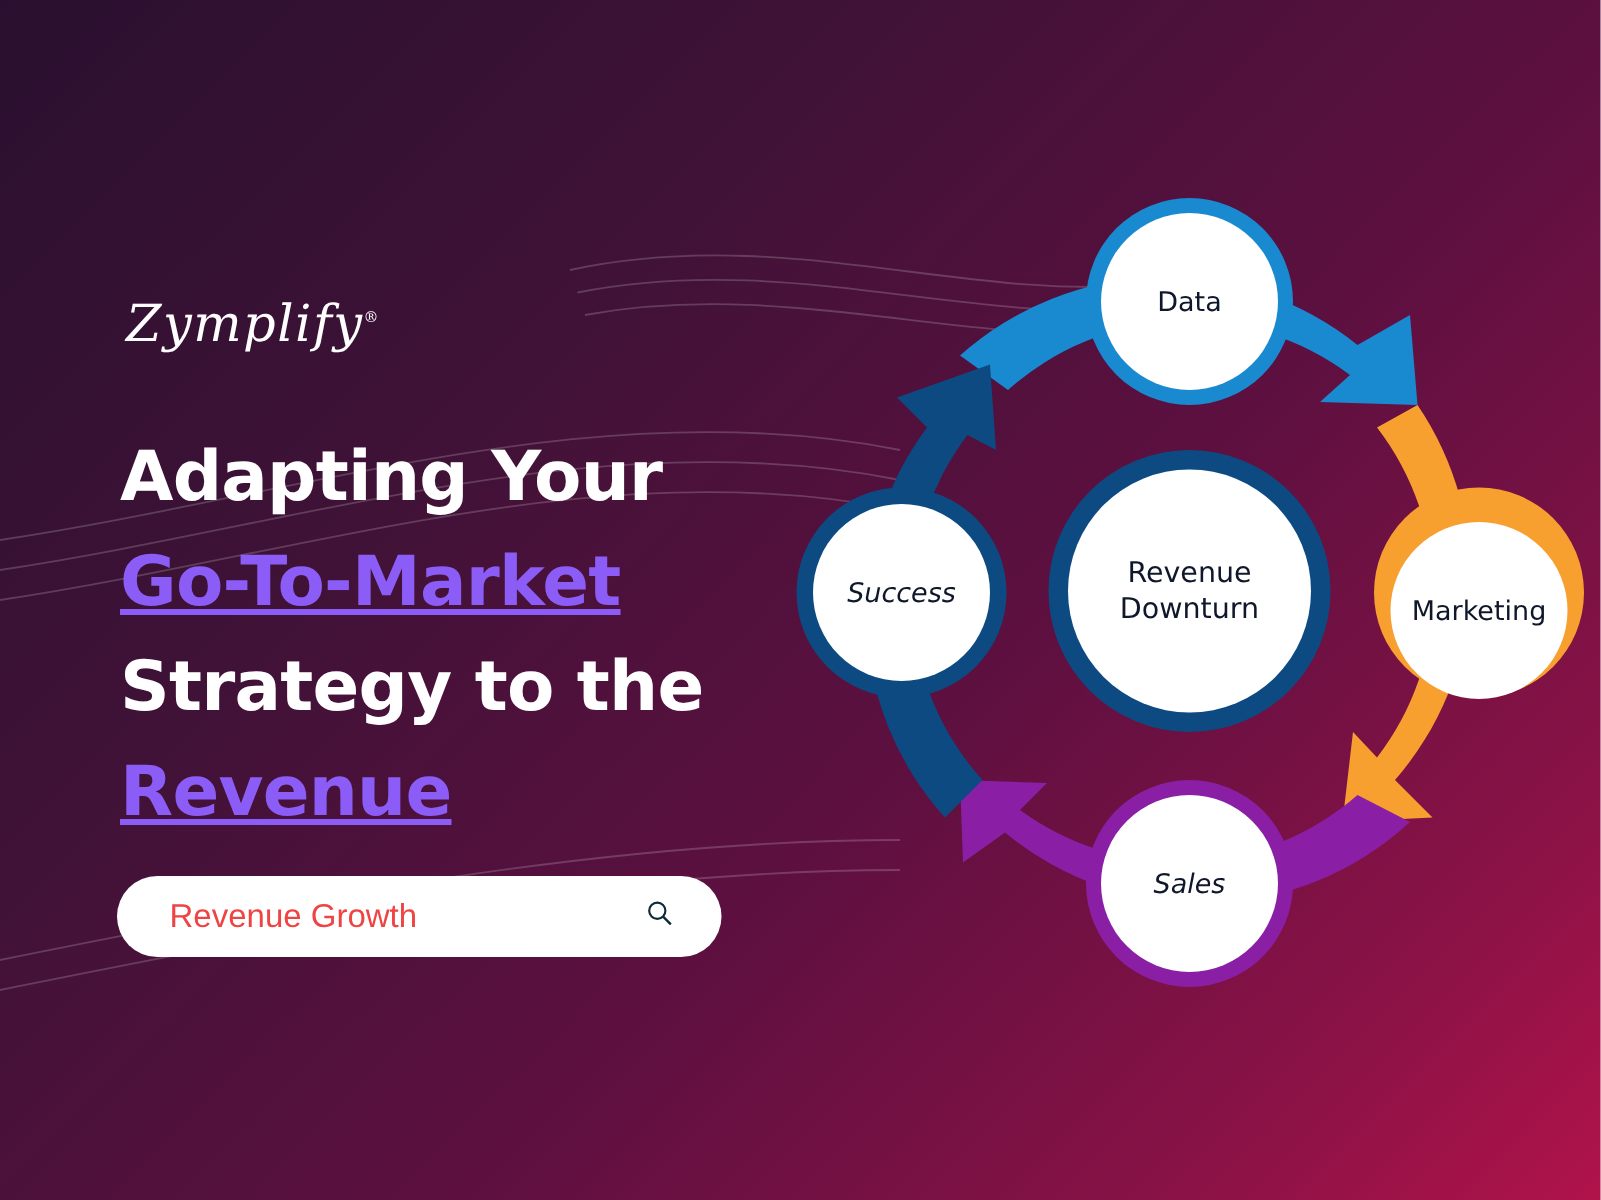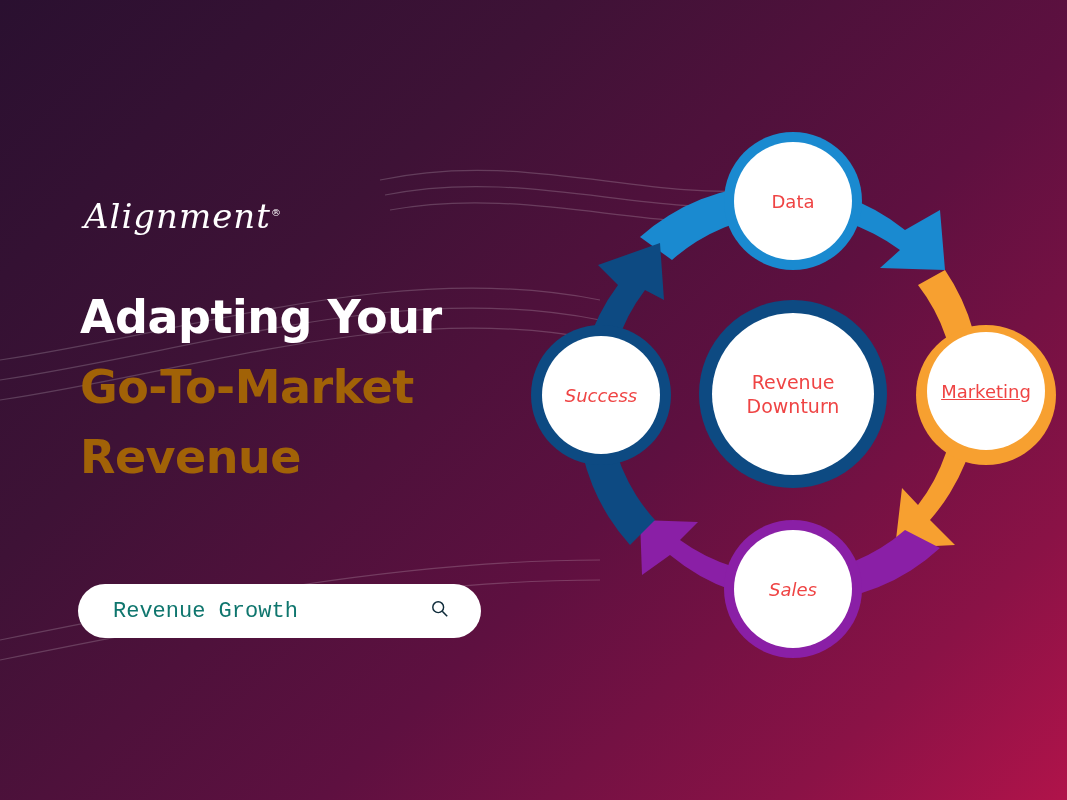--- a/index.html
+++ b/index.html
@@ -5,48 +5,49 @@
   html,body{margin:0;padding:0;}
   body{width:1067px;height:800px;overflow:hidden;position:relative;
     background:linear-gradient(135deg,#2a1030 0%,#3e1236 30%,#5e1040 60%,#8a1246 85%,#b0134a 100%);
     font-family:"DejaVu Sans","Liberation Sans",sans-serif;}
   .waves{position:absolute;inset:0;pointer-events:none;opacity:.18;}
   .logo{position:absolute;left:84px;top:196px;color:#fff;font-family:"DejaVu Serif",serif;font-style:italic;font-size:34px;letter-spacing:1px;}
   .logo sup{font-size:10px;font-style:normal;}
   .headline{position:absolute;left:80px;top:282px;font-weight:bold;font-size:46px;line-height:70px;letter-spacing:-0.5px;}
   .headline div{white-space:nowrap;}
   .w{color:#ffffff;}
-  .r{color:#a16207;}
+  .r{color:#8b5cf6;text-decoration:underline;}
   .search{position:absolute;left:78px;top:584px;width:403px;height:54px;background:#fff;border-radius:27px;display:flex;align-items:center;box-sizing:border-box;padding:0 32px 0 35px;}
-  .search .txt{flex:1;font-family:Liberation Mono, monospace;font-size:22px;color:#0f766e;}
+  .search .txt{flex:1;font-family:Liberation Sans, sans-serif;font-size:22px;color:#ef4444;}
   .search svg{width:18px;height:18px;}
   .cycle{position:absolute;left:0;top:0;width:1067px;height:800px;}
-  .node{position:absolute;border-radius:50%;background:#fff;display:flex;align-items:center;justify-content:center;text-align:center;color:#ef4444;font-family:"DejaVu Sans",sans-serif;font-size:18px;box-sizing:border-box;}
+  .node{position:absolute;border-radius:50%;background:#fff;display:flex;align-items:center;justify-content:center;text-align:center;color:#0f172a;font-family:"DejaVu Sans",sans-serif;font-size:18px;box-sizing:border-box;}
 </style>
 </head>
 <body>
 
 <svg class="waves" viewBox="0 0 1067 800">
   <g fill="none" stroke="#ffffff" stroke-width="1.2">
     <path d="M380 180 C520 150 640 200 760 190"></path>
     <path d="M385 195 C520 168 640 215 760 206"></path>
     <path d="M390 210 C520 186 640 230 760 222"></path>
     <path d="M0 360 C200 330 400 260 600 300"></path>
     <path d="M0 380 C200 350 400 280 600 320"></path>
     <path d="M0 400 C200 370 400 300 600 340"></path>
     <path d="M0 640 C200 600 400 560 600 560"></path>
     <path d="M0 660 C200 620 400 580 600 580"></path>
   </g>
 </svg>
 
-<div class="logo"><span>Alignment</span><sup>®</sup></div>
+<div class="logo"><span>Zymplify</span><sup>®</sup></div>
 
 <div class="headline">
   <div class="w">Adapting Your</div>
   <div class="r">Go-To-Market</div>
+  <div class="w">Strategy to the</div>
   <div class="r">Revenue</div>
 </div>
 
 <div class="search">
   <span class="txt">Revenue Growth</span>
   <span>
     <svg viewBox="0 0 20 20">
         <circle cx="8" cy="8" r="6" fill="none" stroke="#0e2b3a" stroke-width="1.6"></circle>
         <line x1="12.5" y1="12.5" x2="18" y2="18" stroke="#0e2b3a" stroke-width="1.8"></line>
       </svg>
@@ -63,21 +64,21 @@
 
   <path d="M630 545 A205 205 0 0 1 618 285 L598 265 L660 243 L664 300 L645 290 A180 180 0 0 0 655 520 Z" fill="#0d4a82"></path>
 </svg>
 
 <div style="position:absolute;left:724px;top:132px;width:138px;height:138px;border-radius:50%;background:#1a8ad0;"></div>
 <div class="node" style="left:734px;top:142px;width:118px;height:118px;">
     <span>Data</span>
   </div>
 
 <div style="position:absolute;left:916px;top:325px;width:140px;height:140px;border-radius:50%;background:#f7a030;"></div>
-<div class="node" style="left:927px;top:332px;width:118px;height:118px;text-decoration:underline;">
+<div class="node" style="left:927px;top:348px;width:118px;height:118px;">
     <span>Marketing</span>
   </div>
 
 <div style="position:absolute;left:724px;top:520px;width:138px;height:138px;border-radius:50%;background:#8a1fa6;"></div>
 <div class="node" style="left:734px;top:530px;width:118px;height:118px;font-style:italic;">
     <span>Sales</span>
   </div>
 
 <div style="position:absolute;left:531px;top:325px;width:140px;height:140px;border-radius:50%;background:#0d4a82;"></div>
 <div class="node" style="left:542px;top:336px;width:118px;height:118px;font-style:italic;">

